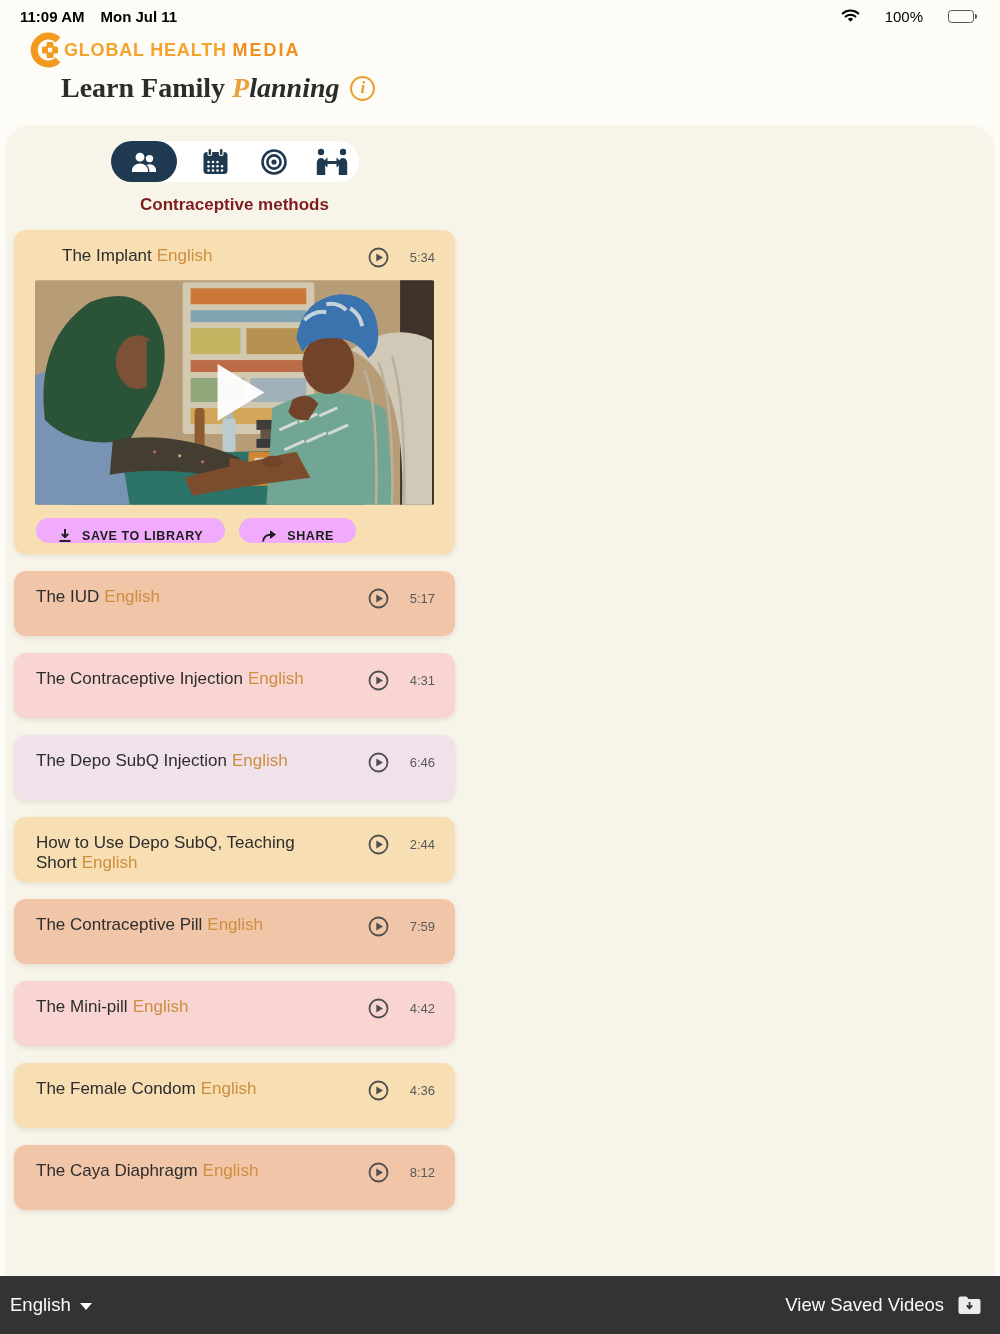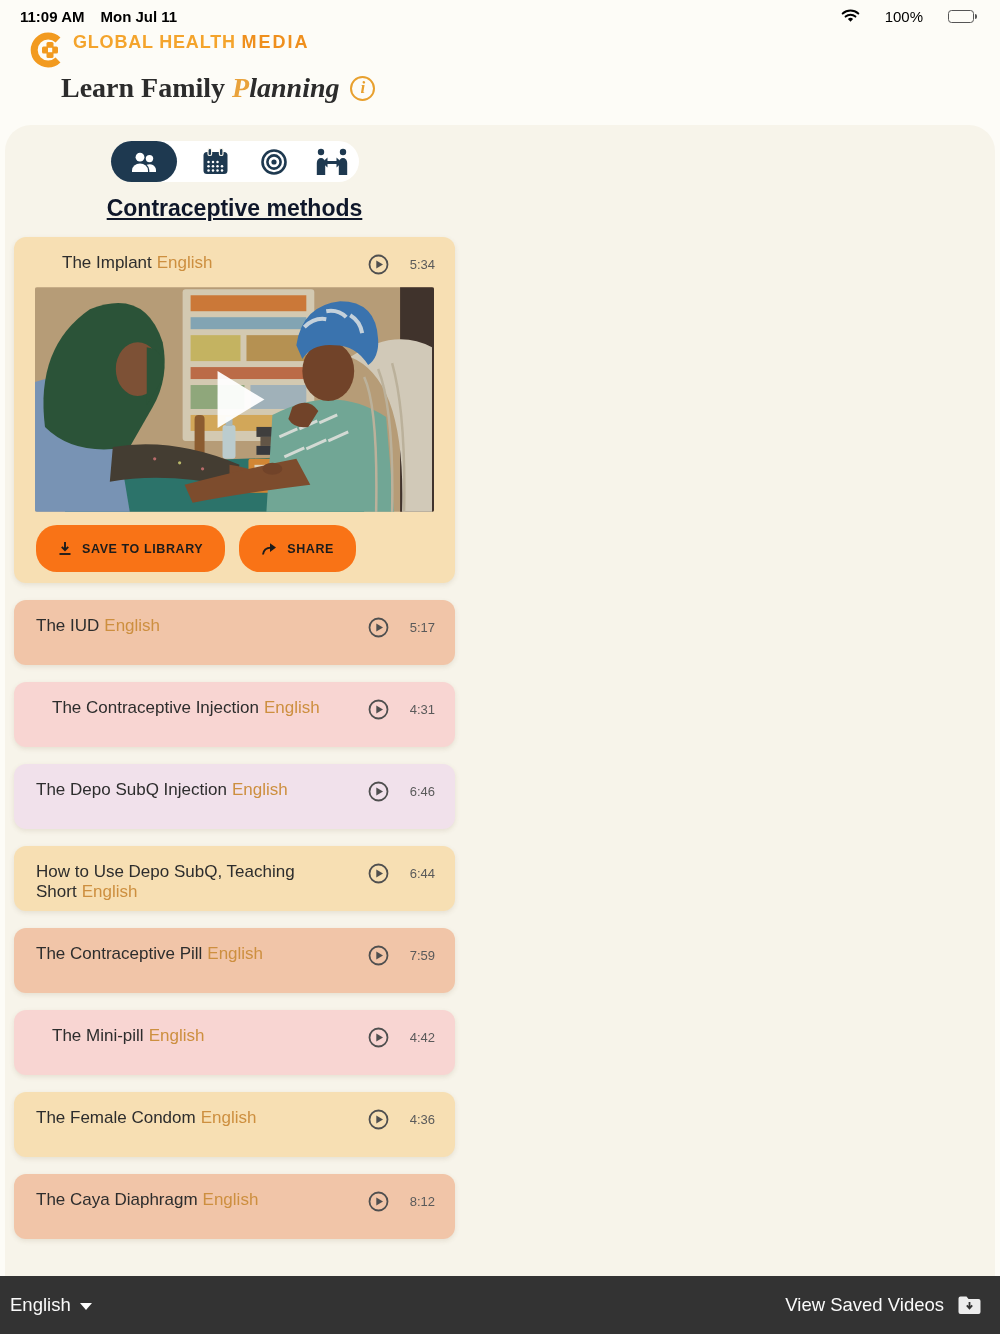--- a/index.html
+++ b/index.html
@@ -19,59 +19,59 @@
   }
   .status-left { display:flex; gap:16px; }
   .status-right { display:flex; gap:25px; align-items:center; font-weight:500; }
   .battery { position:relative; width:26px; height:13px; border:1px solid #555;
     border-radius:3.5px; padding:1.5px; }
   .battery .fill { width:100%; height:100%; background:#111; border-radius:1.5px; }
   .battery:after { content:""; position:absolute; right:-4px; top:3.5px; width:2.5px;
     height:5px; background:#555; border-radius:0 2px 2px 0; }
   
   .header { position:absolute; top:32px; left:28px; }
-  .brand-row { display:flex; gap:9px; }
+  .brand-row { display:flex; align-items:center; }
   .brand-text { font-size:18px; font-weight:700; letter-spacing:0.8px; color:#f4a42c; }
   .brand-media { color:#ef8f1d; font-weight:800; letter-spacing:2px; }
   .title-row { display:flex; align-items:center; gap:11px; margin:4px 0 0 33px;
     font-family:"Liberation Serif", serif; font-size:28px; font-weight:700; color:#2c2c2c; }
   .accent-p { color:#e9a23b; font-style:italic; }
   .accent-rest { font-style:italic; }
   .info-icon { width:25px; height:25px; border:2.5px solid #e8a02e; border-radius:50%;
     color:#e8a02e; font-family:"Liberation Serif", serif; font-size:17px; font-weight:700;
     font-style:italic; display:flex; align-items:center; justify-content:center; }
   
   .panel { position:absolute; top:125px; left:5px; right:5px; bottom:0;
     background:#f7f4ea; border-radius:26px 26px 0 0; overflow:hidden; }
   .content { width:441px; margin-left:9px; }
   
   .tabbar { width:248px; height:41px; margin:16px auto 0; background:#ffffff;
     border-radius:21px; display:flex; align-items:center; justify-content:space-between;
     padding-right:6px; }
   .tab { display:flex; align-items:center; justify-content:center; width:40px; height:41px; cursor:pointer; }
   .tab.selected { width:66px; background:#1e3950; border-radius:21px; }
   
-  .section-title { text-align:center; margin-top:13px; font-size:23px; font-weight:700; color:#0f172a;text-decoration:underline; }
+  .section-title { text-align:center; margin-top:13px; font-size:17px; font-weight:700; color:#7f1d1d; }
   
   .cards { margin-top:15px; display:flex; flex-direction:column; gap:17px; }
   .card { border-radius:12px; box-shadow:0 2px 5px rgba(110,85,40,0.12); }
   .c-tan    { background:#f7dfb3; }
   .c-salmon { background:#f1c5a8; }
-  .c-pink   { background:#f8d5d2;padding-left:16px; }
+  .c-pink   { background:#f8d5d2; }
   .c-lilac  { background:#f1e1eb; }
   .card.simple { min-height:65px; }
   .card-header { display:flex; align-items:flex-start; padding:16px 20px 0 22px; }
   .card-title-wrap { flex:1; font-size:17px; line-height:1.2; color:#2d2d2d; padding-right:10px; }
   .card-lang { color:#cd8f3f; margin-left:5px; }
   .card-meta { display:flex; align-items:center; gap:21px; color:#5a5a5a; font-size:13px; padding-top:1px; }
   .featured .card-header { padding-bottom:12px;padding-left:48px; }
   .thumb { width:399px; height:225px; margin:0 auto; border-radius:2px; overflow:hidden; display:block; }
   .actions { display:flex; gap:14px; padding:13px 22px 11px 22px; }
-  .action-btn { background:#f97316; border:none; border-radius:21px; height:47px;
-    padding:0 22px; display:flex; align-items:center; gap:10px; font-size:12.5px;
+  .action-btn { background:#f0abfc; border:none; border-radius:21px; height:25px;
+    padding:0 22px; display:flex; align-items:flex-end; gap:10px; font-size:12.5px;
     font-weight:700; letter-spacing:0.6px; color:#1c1c1c; cursor:pointer;
     font-family:"Liberation Sans", sans-serif; }
   
   .bottom-bar { position:absolute; bottom:0; left:0; right:0; height:58px; background:#333333;
     display:flex; justify-content:space-between; align-items:center; padding:0 18px 0 10px;
     color:#fafafa; font-size:18.5px; z-index:5; }
   .lang-select { display:flex; align-items:center; gap:9px; cursor:pointer; }
   .caret-down { width:0; height:0; border-left:6px solid transparent;
     border-right:6px solid transparent; border-top:7px solid #fff; margin-top:3px; }
   .saved-videos { display:flex; align-items:center; gap:13px; cursor:pointer; }
@@ -323,21 +323,21 @@
         <div class="card c-tan simple">
     <div class="card-header">
       <div class="card-title-wrap"><span>How to Use Depo SubQ, Teaching Short</span><span class="card-lang">English</span></div>
       <div class="card-meta">
         <span>
           <svg width="21" height="21" viewBox="0 0 21 21">
             <circle cx="10.5" cy="10.5" r="9" stroke="#4f4f4f" stroke-width="1.8" fill="none"></circle>
             <path d="M8.3 6.6 L15 10.5 L8.3 14.4 Z" fill="#4f4f4f"></path>
           </svg>
         </span>
-        <span>6:44</span>
+        <span>2:44</span>
       </div>
     </div>
 
   </div>
         <div class="card c-salmon simple">
     <div class="card-header">
       <div class="card-title-wrap"><span>The Contraceptive Pill</span><span class="card-lang">English</span></div>
       <div class="card-meta">
         <span>
           <svg width="21" height="21" viewBox="0 0 21 21">

